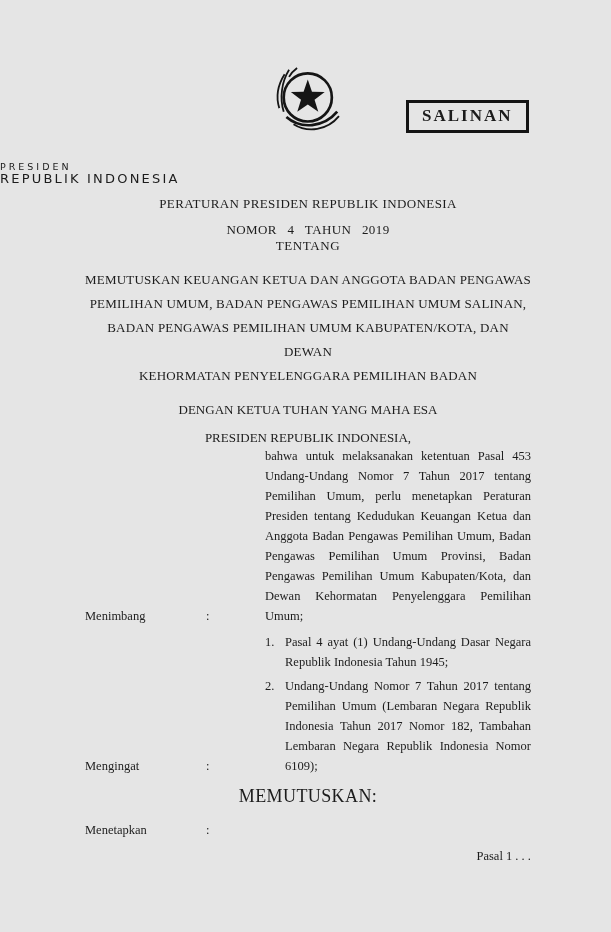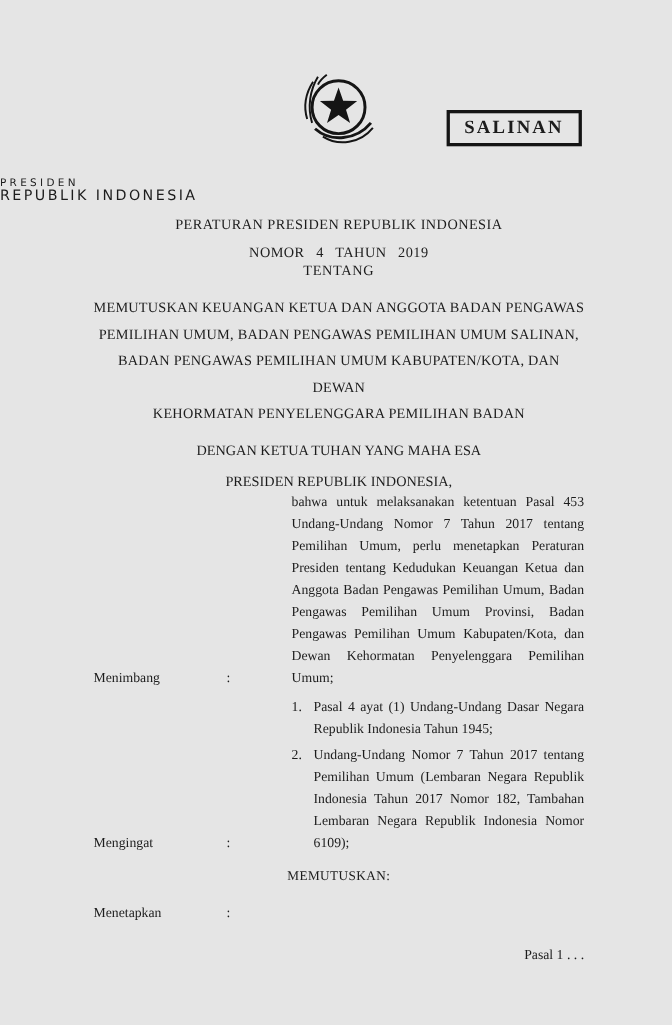--- a/index.html
+++ b/index.html
@@ -69,24 +69,24 @@
   .clause { display: flex; align-items: flex-end; gap: 44px; }
   .clause .label { width: 77px; flex: none; }
   .clause .colon { width: 15px; flex: none; text-align: left; }
   .clause .cbody { flex: 1; text-align: justify; }
   .clause-menimbang { margin-bottom: 6px; }
   .clause-mengingat { margin-bottom: 12px; }
   .num-item { display: flex; }
   .num-item .num { width: 20px; flex: none; }
   .num-item .itext { flex: 1; text-align: justify; }
   .num-item + .num-item { margin-top: 4px; }
-  .memutuskan { font-size: 12px; letter-spacing: 0.4px; line-height: 16px; margin-bottom: 16px; text-align: center; }
+  .memutuskan { font-size: 18px; letter-spacing: 0.4px; line-height: 16px; margin-bottom: 16px; text-align: center; }
   .clause-menetapkan .cbody { letter-spacing: 0.2px; }
   .footer-marker {
-    margin-top: 20px;
+    margin-top: 8px;
     text-align: right;
     font-size: 12.5px;
     line-height: 16px;
   }
 </style>
 </head>
 <body>
 
 <div class="page">
 

